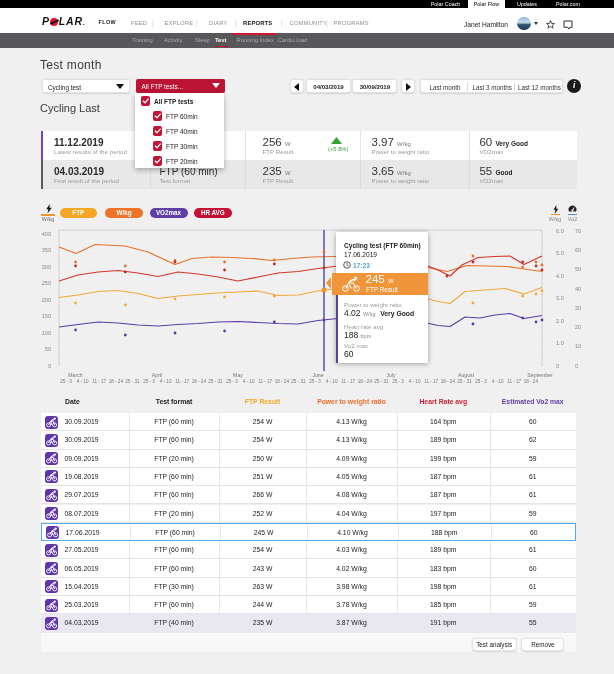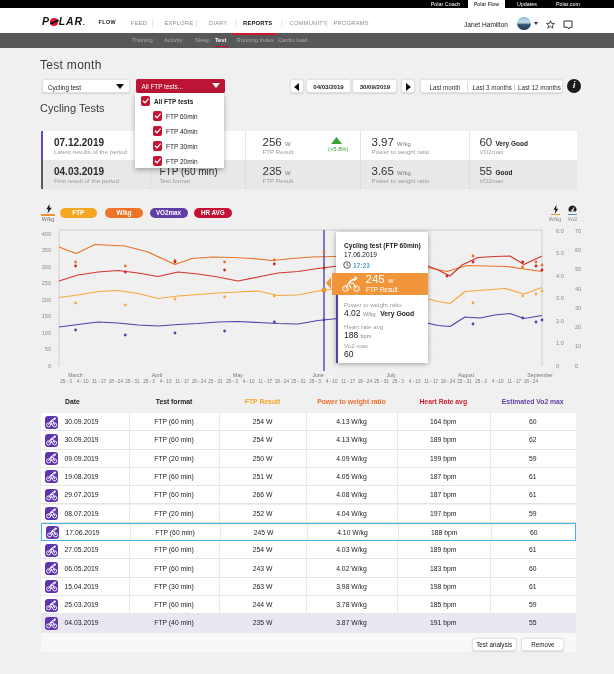--- a/index.html
+++ b/index.html
@@ -155,25 +155,25 @@
       <div class="tri" style="left:4.5px;border-left:5.2px solid #111;"></div>
     </div>
   <div id="lastgrp">
     <span style="left:8px;">Last month</span>
       <i style="left:46px;"></i>
     <span style="left:51px;">Last 3 months</span>
       <i style="left:92.5px;"></i>
     <span style="left:96.5px;">Last 12 months</span>
   </div>
   <div id="info">i</div>
-  <div id="h2" class="abs">Cycling Tests</div>
+  <div id="h2" class="abs">Cycling Last</div>
 
   <div id="sumr1" class="abs">
     <div class="sbar" style="background:#7142c7;"></div>
-    <div class="sdate">07.12.2019</div>
+    <div class="sdate">11.12.2019</div>
     <div class="ssub">Latest results of the period</div>
     <div class="sdiv" style="left:108.7px;"></div>
     <div style="position:absolute;left:118.5px;top:5.5px;font-size:10px;color:#333;">FTP (60 min)</div>
     <div class="ssub" style="left:118.5px;">Test format</div>
     <div class="sdiv" style="left:204px;"></div>
     <div class="bigv" style="left:221.5px;">256 <span class="un">W</span></div>
     <div class="under" style="left:221.5px;">FTP Result</div>
     <svg class="abs" style="left:290px;top:6px;" width="11" height="7">
         <path d="M5.5 0 L11 7 L0 7 Z" fill="#37a337"></path>
       </svg>

